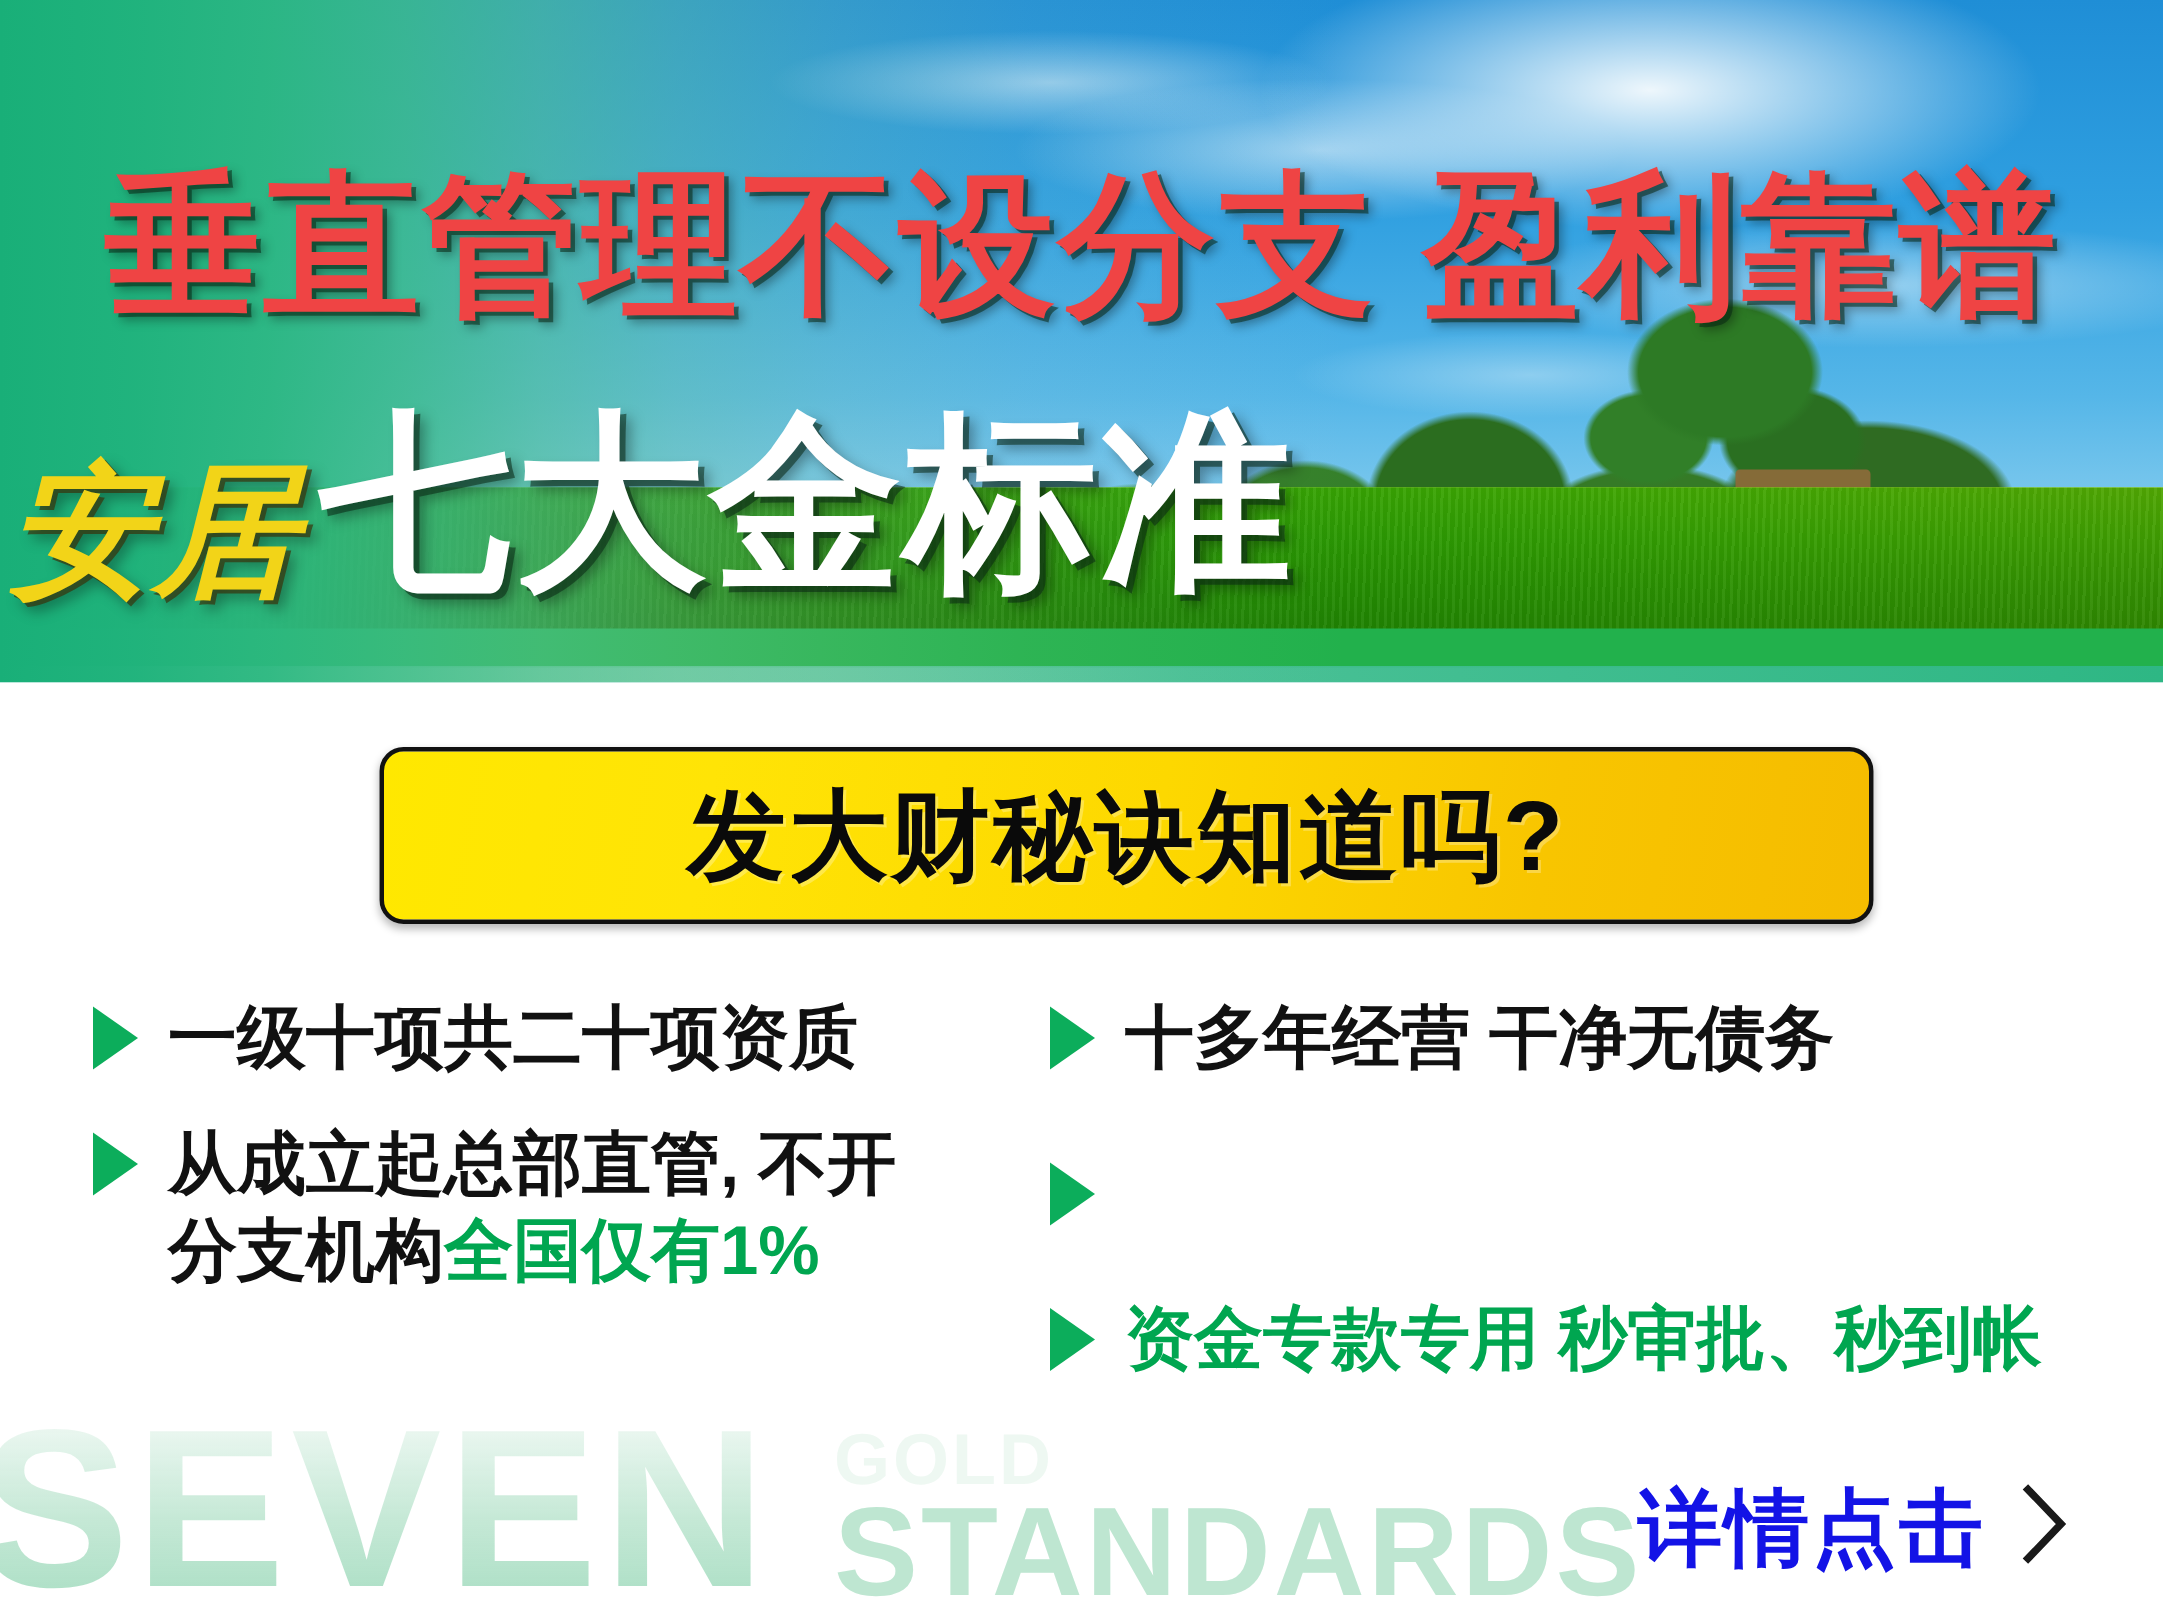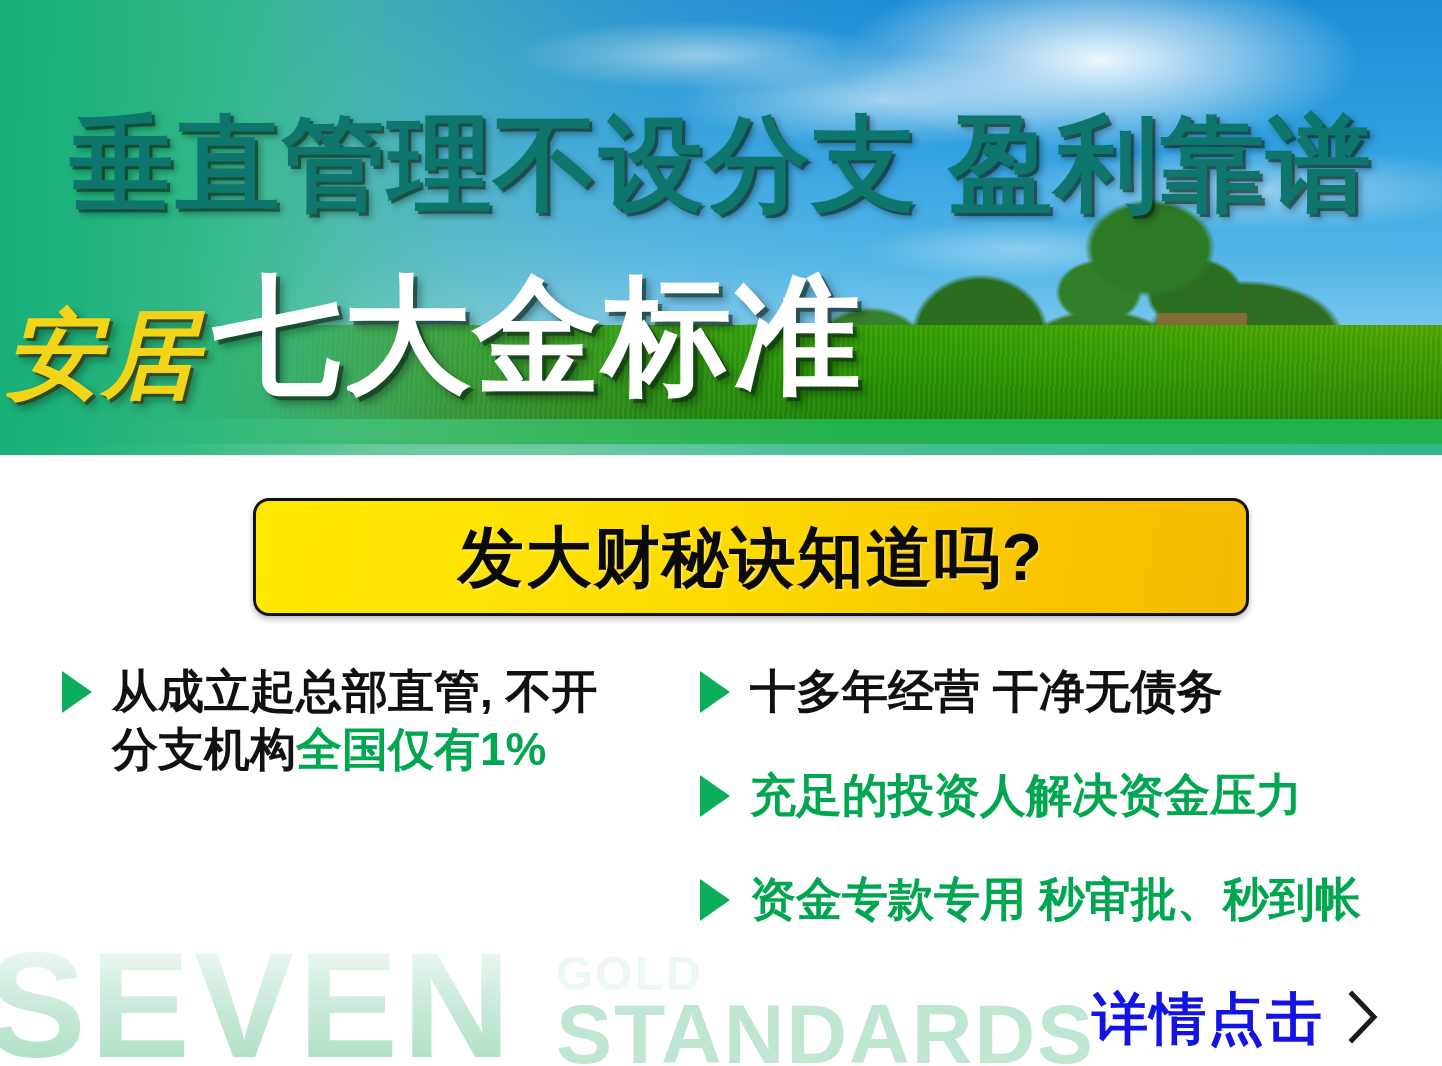--- a/index.html
+++ b/index.html
@@ -134,21 +134,21 @@
   
   .hero-line1 {
     position: absolute;
     left: 0; top: 112px;
     width: 1442px;
     text-align: center;
     font-size: 104px;
     line-height: 104px;
     font-weight: 700;
     letter-spacing: 2px;
-    color: #0f766e;
+    color: #ef4444;
     text-shadow:
       3px 3px 0 rgba(10,40,20,.55),
       5px 5px 7px rgba(0,0,0,.35);
     white-space: nowrap;
   }
   .hero-line2 {
     position: absolute;
     left: 5px; top: 272px;
     width: 1442px;
     text-align: left;
@@ -335,20 +335,24 @@
   <div class="callout-wrap">
     <div class="callout">
       <span class="callout-text">发大财秘诀知道吗?</span>
     </div>
   </div>
 
   <div class="columns">
 
     <div class="col col-left">
 
+      <div class="bullet b1">
+        <span class="tri"></span>
+        <span class="btext">一级十项共二十项资质</span>
+      </div>
 
       <div class="bullet b2">
         <span class="tri"></span>
         <span class="btext">
           <span class="l1">从成立起总部直管, 不开</span>
           <span class="l2"><span>分支机构</span><span class="hl-green">全国仅有1%</span></span>
         </span>
       </div>
 
 
@@ -356,21 +360,20 @@
 
     <div class="col col-right">
 
       <div class="bullet">
         <span class="tri"></span>
         <span class="btext">十多年经营  干净无债务</span>
       </div>
 
       <div class="bullet">
         <span class="tri"></span>
-        <span class="btext green">充足的投资人解决资金压力</span>
       </div>
 
       <div class="bullet">
         <span class="tri"></span>
         <span class="btext green">资金专款专用  秒审批、秒到帐</span>
       </div>
 
     </div>
   </div>
 

